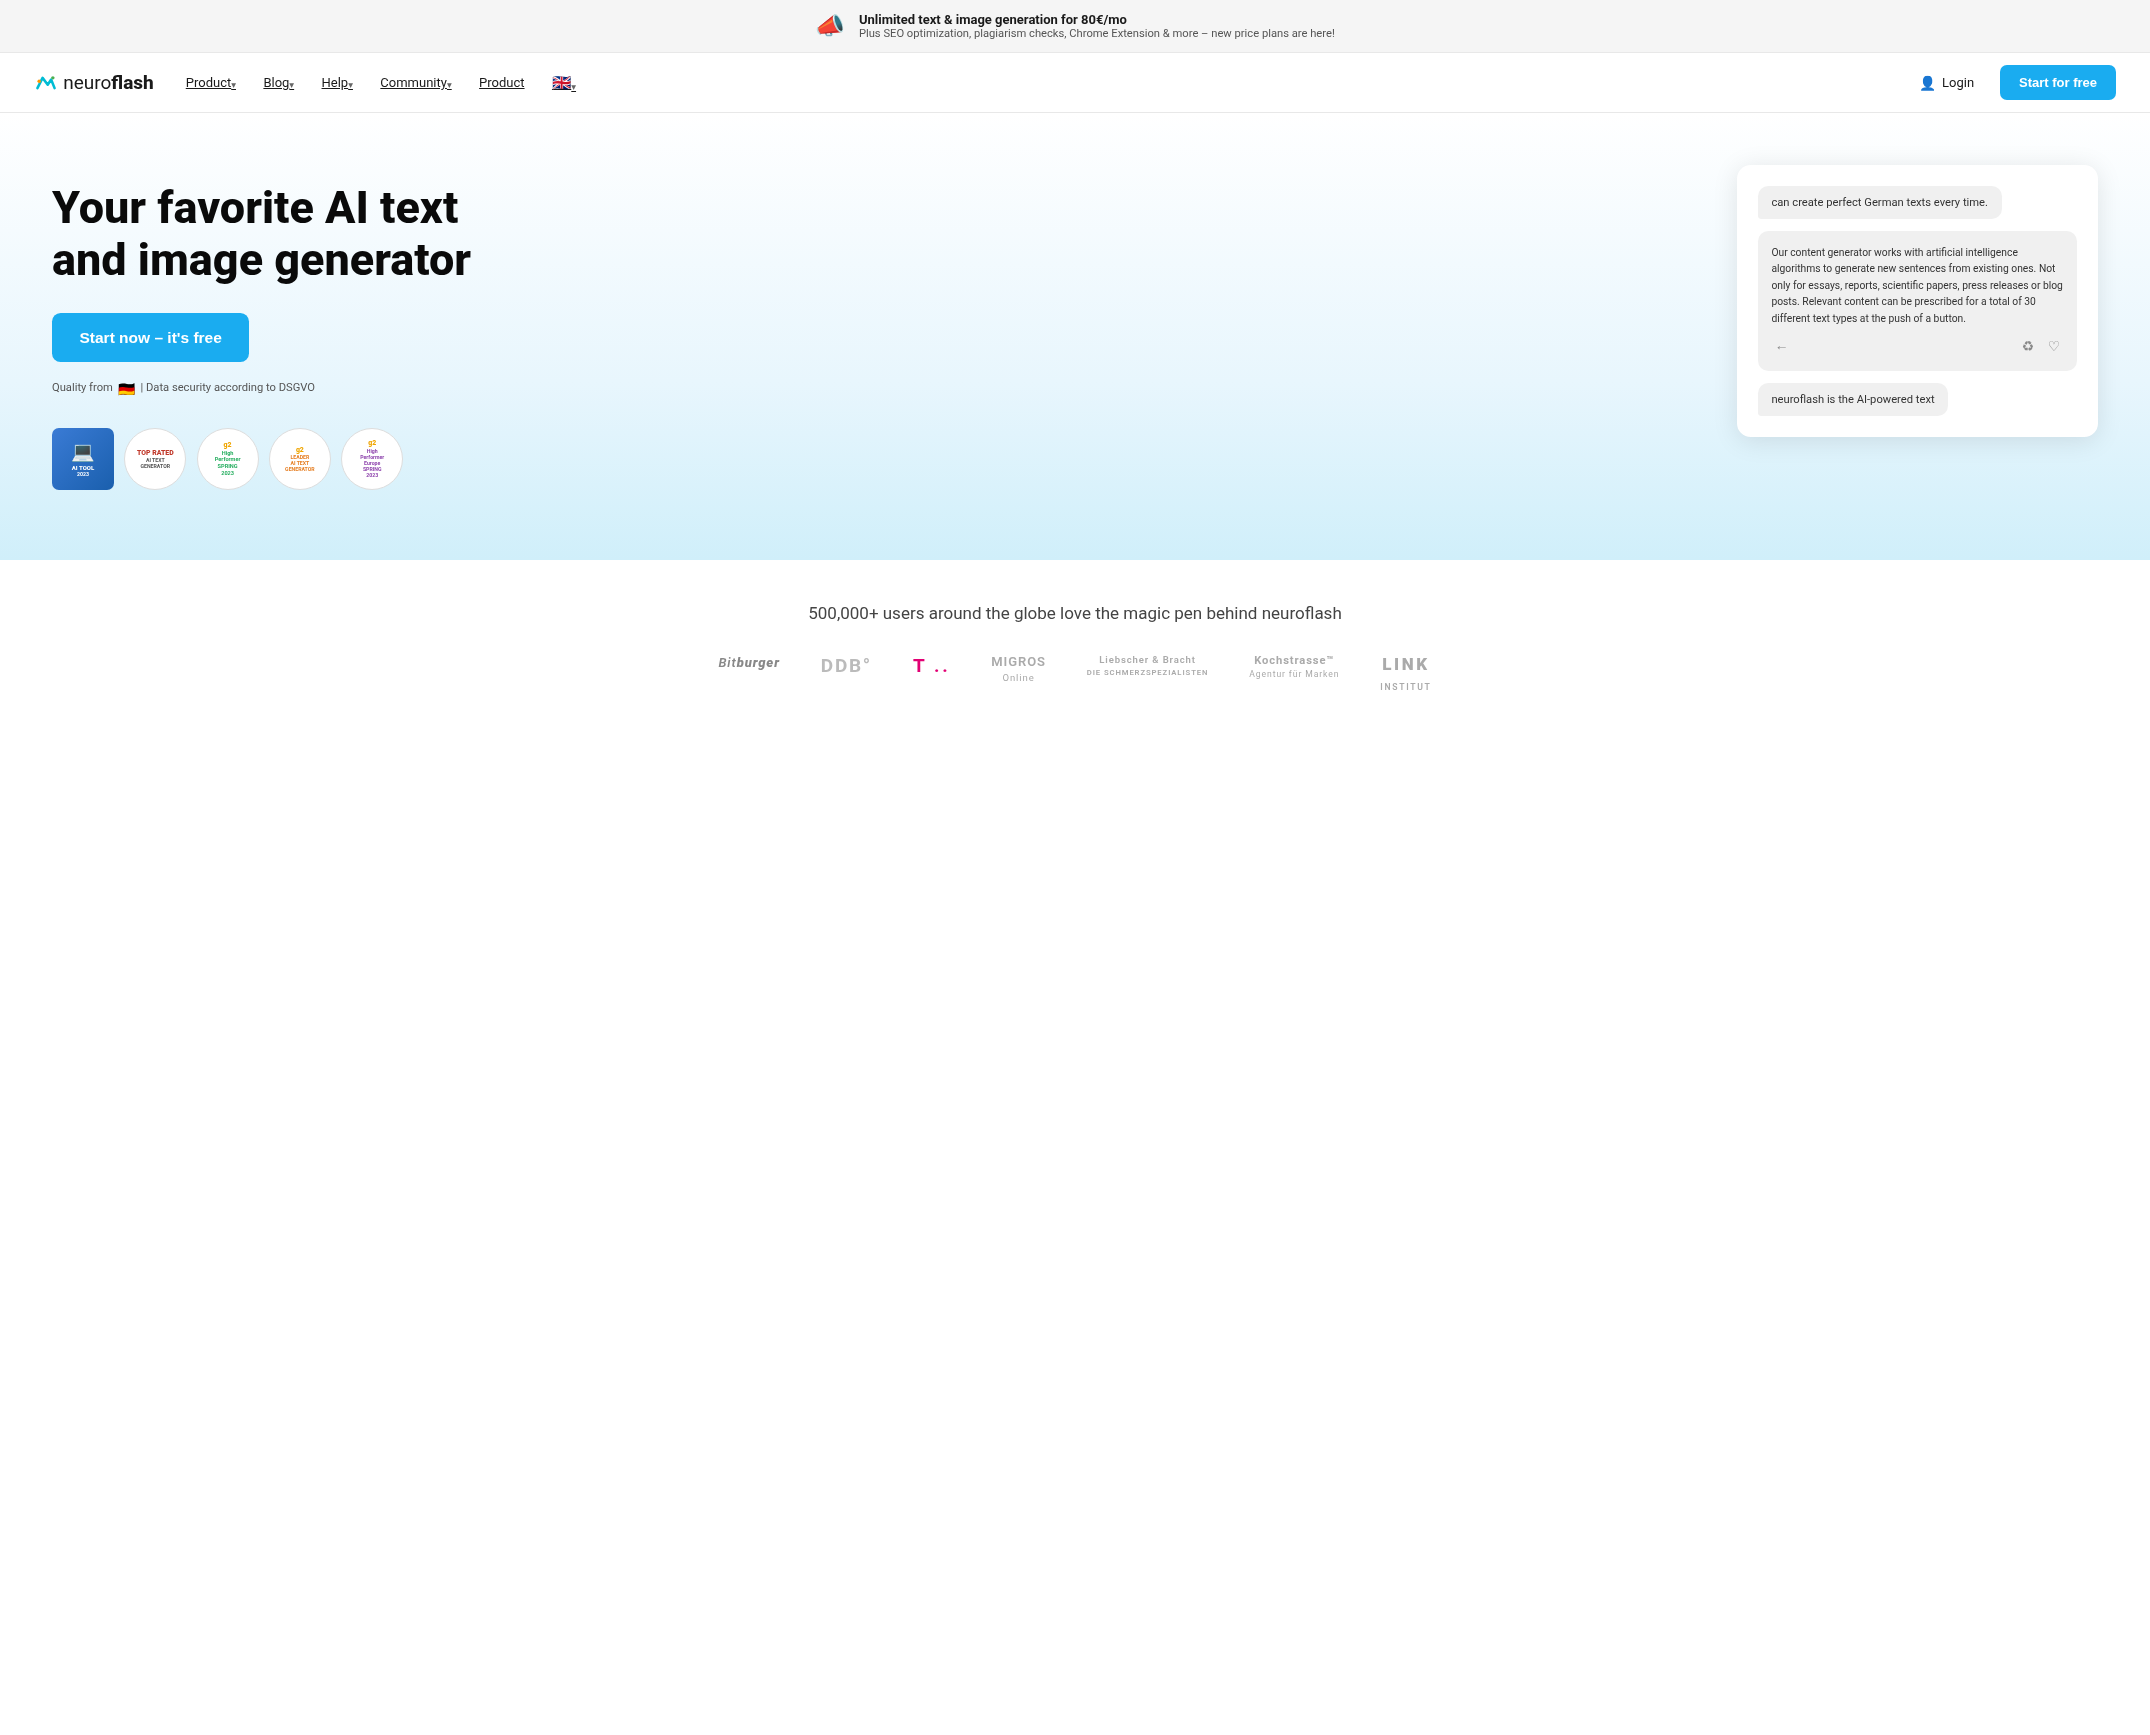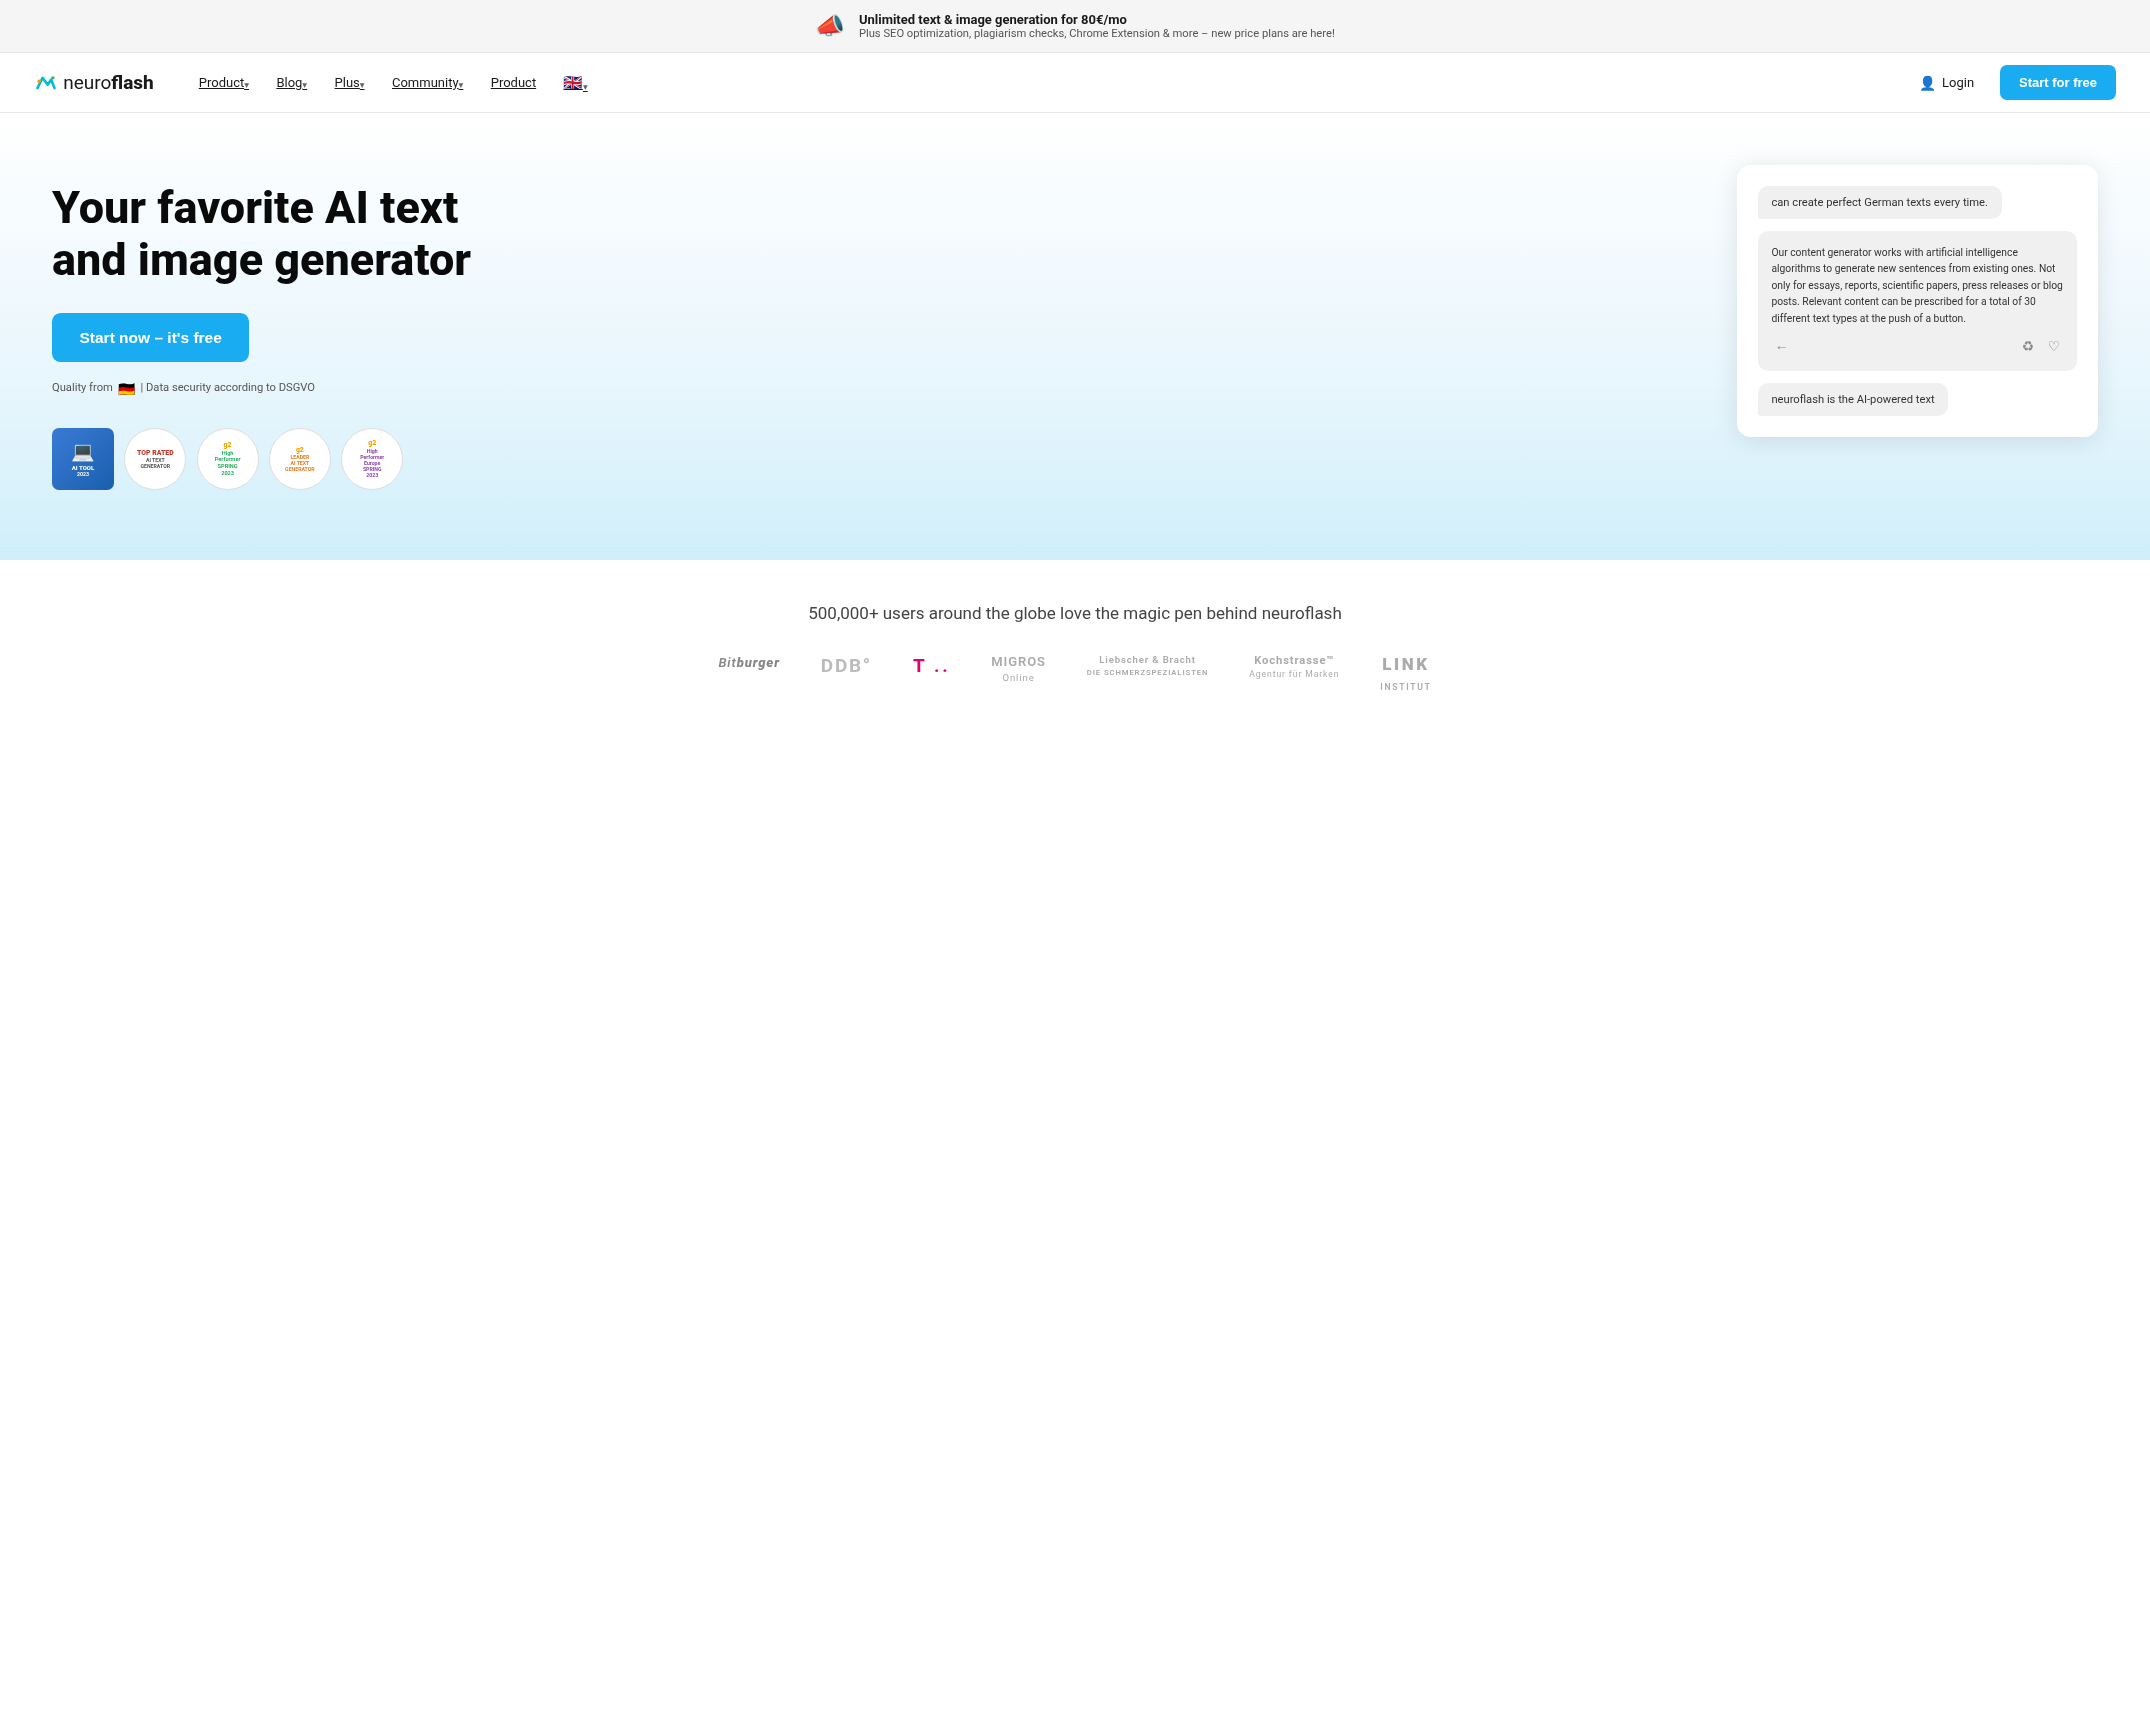--- a/index.html
+++ b/index.html
@@ -40,21 +40,21 @@
       gap: 0;
     }
     .logo {
       display: flex;
       align-items: center;
       gap: 5.2px;
       font-size: 19px;
       font-weight: 700;
       color: #1a1a1a;
       text-decoration: none;
-      margin-right: 33px;
+      margin-right: 20px;
     }
     .logo-icon {
       display: inline-flex;
       align-items: center;
     }
     .logo-icon svg { width: 24px; height: 24px; }
 
     .nav-links {
       display: flex;
       align-items: center;
@@ -283,21 +283,21 @@
   <div class="nav-links">
     <div class="nav-item">
       <span>Product</span>
       <span class="chevron">▾</span>
     </div>
     <div class="nav-item">
       <span>Blog</span>
       <span class="chevron">▾</span>
     </div>
     <div class="nav-item">
-      <span>Plus</span>
+      <span>Help</span>
       <span class="chevron">▾</span>
     </div>
     <div class="nav-item">
       <span>Community</span>
       <span class="chevron">▾</span>
     </div>
     <div class="nav-item">
       <span>Product</span>
     </div>
     <div class="nav-item">

